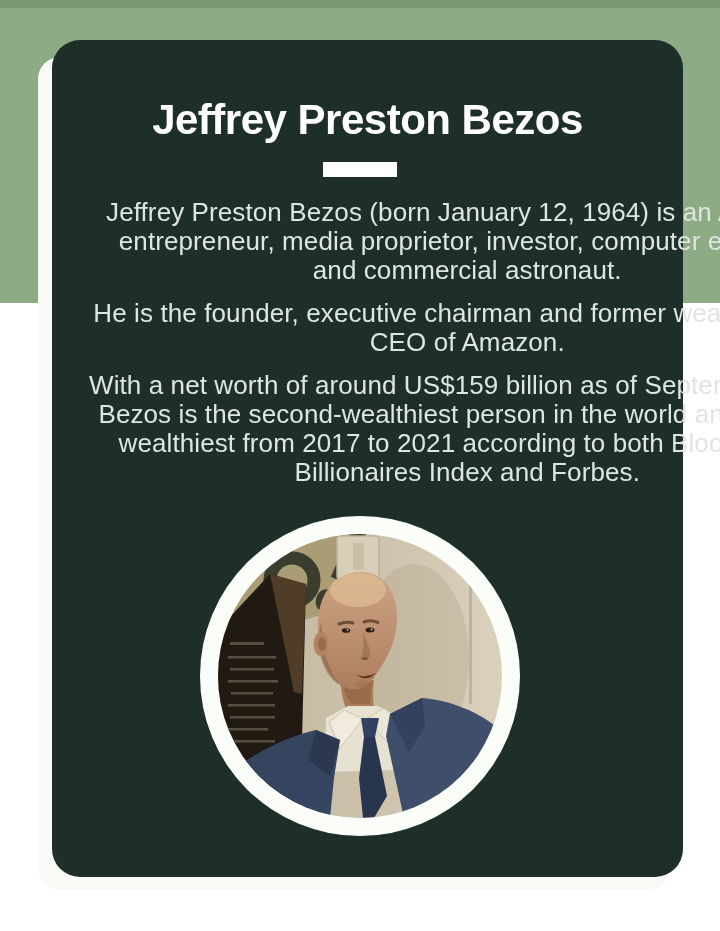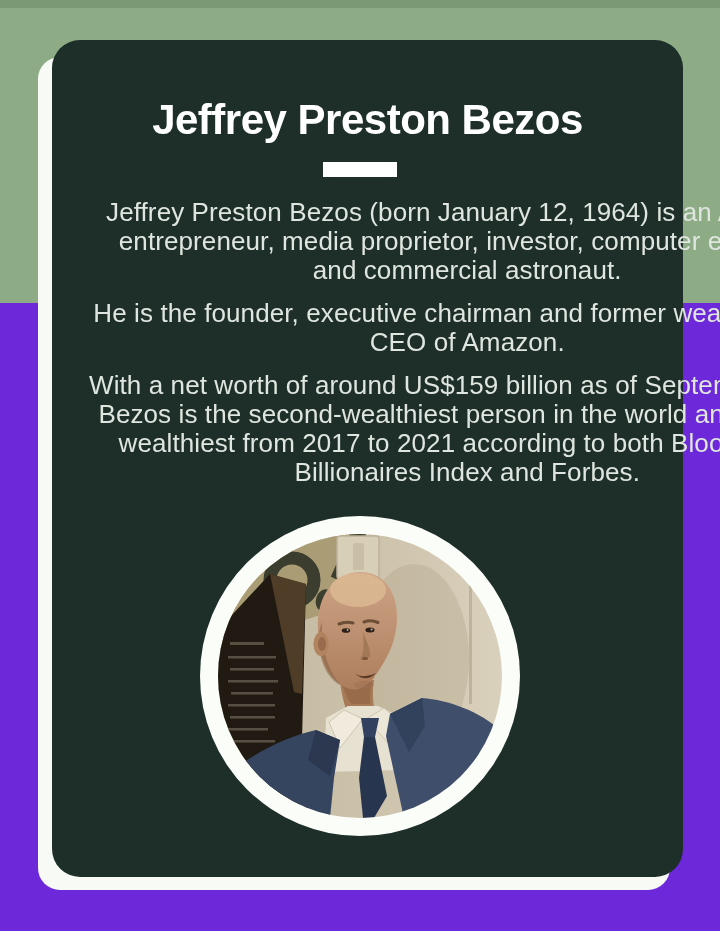--- a/index.html
+++ b/index.html
@@ -1,20 +1,20 @@
 <!DOCTYPE html>
 <html><head>
 <meta charset="utf-8">
 <style>
   html,body{margin:0;padding:0;background:#1e2f29;}
   .canvas{
     position:relative;
     width:720px;height:931px;
     overflow:hidden;
-    background:#6d28d9;
+    background:#ffffff;
     font-family:"Liberation Sans", sans-serif;
   }
   .band-green{
     position:absolute;left:0;top:0;width:720px;height:303px;
     background:#8dac86;
   }
   .band-top-edge{
     position:absolute;left:0;top:0;width:720px;height:8px;
     background:#7b9a74;
   }

